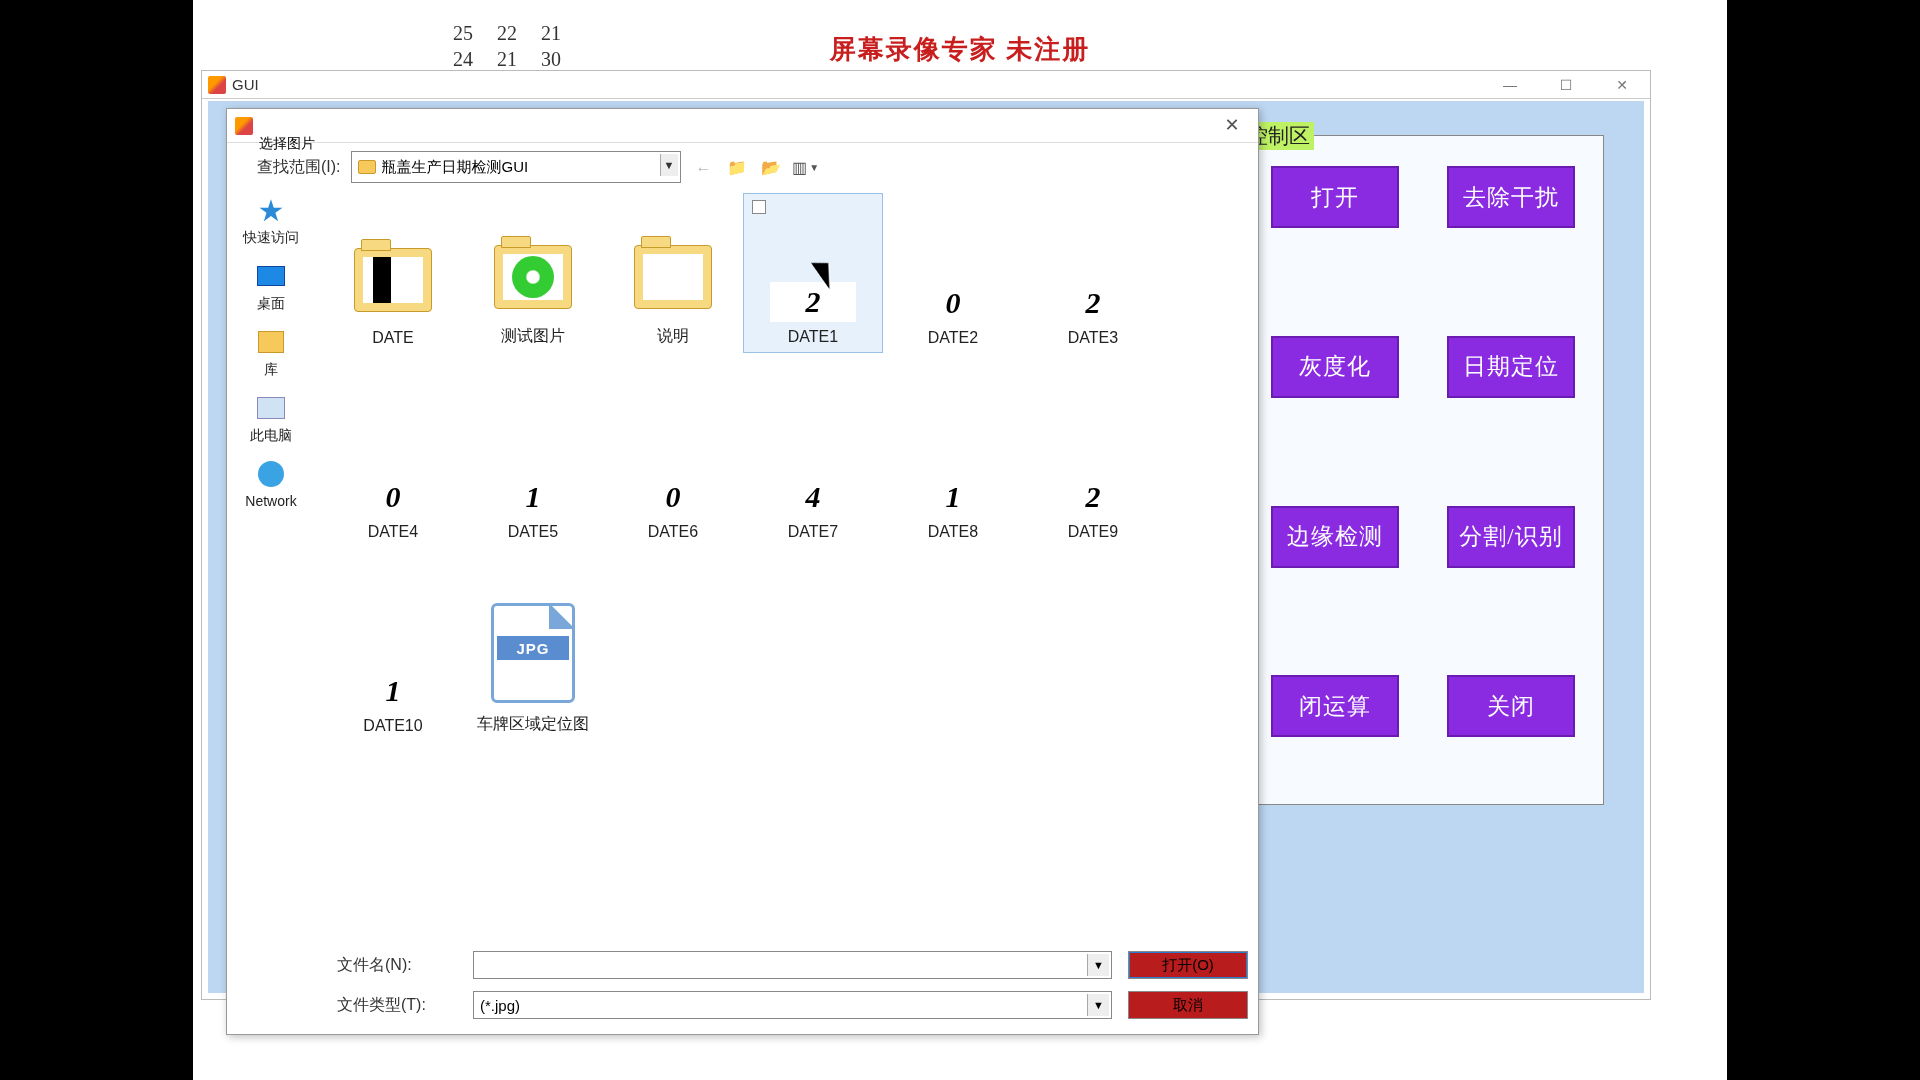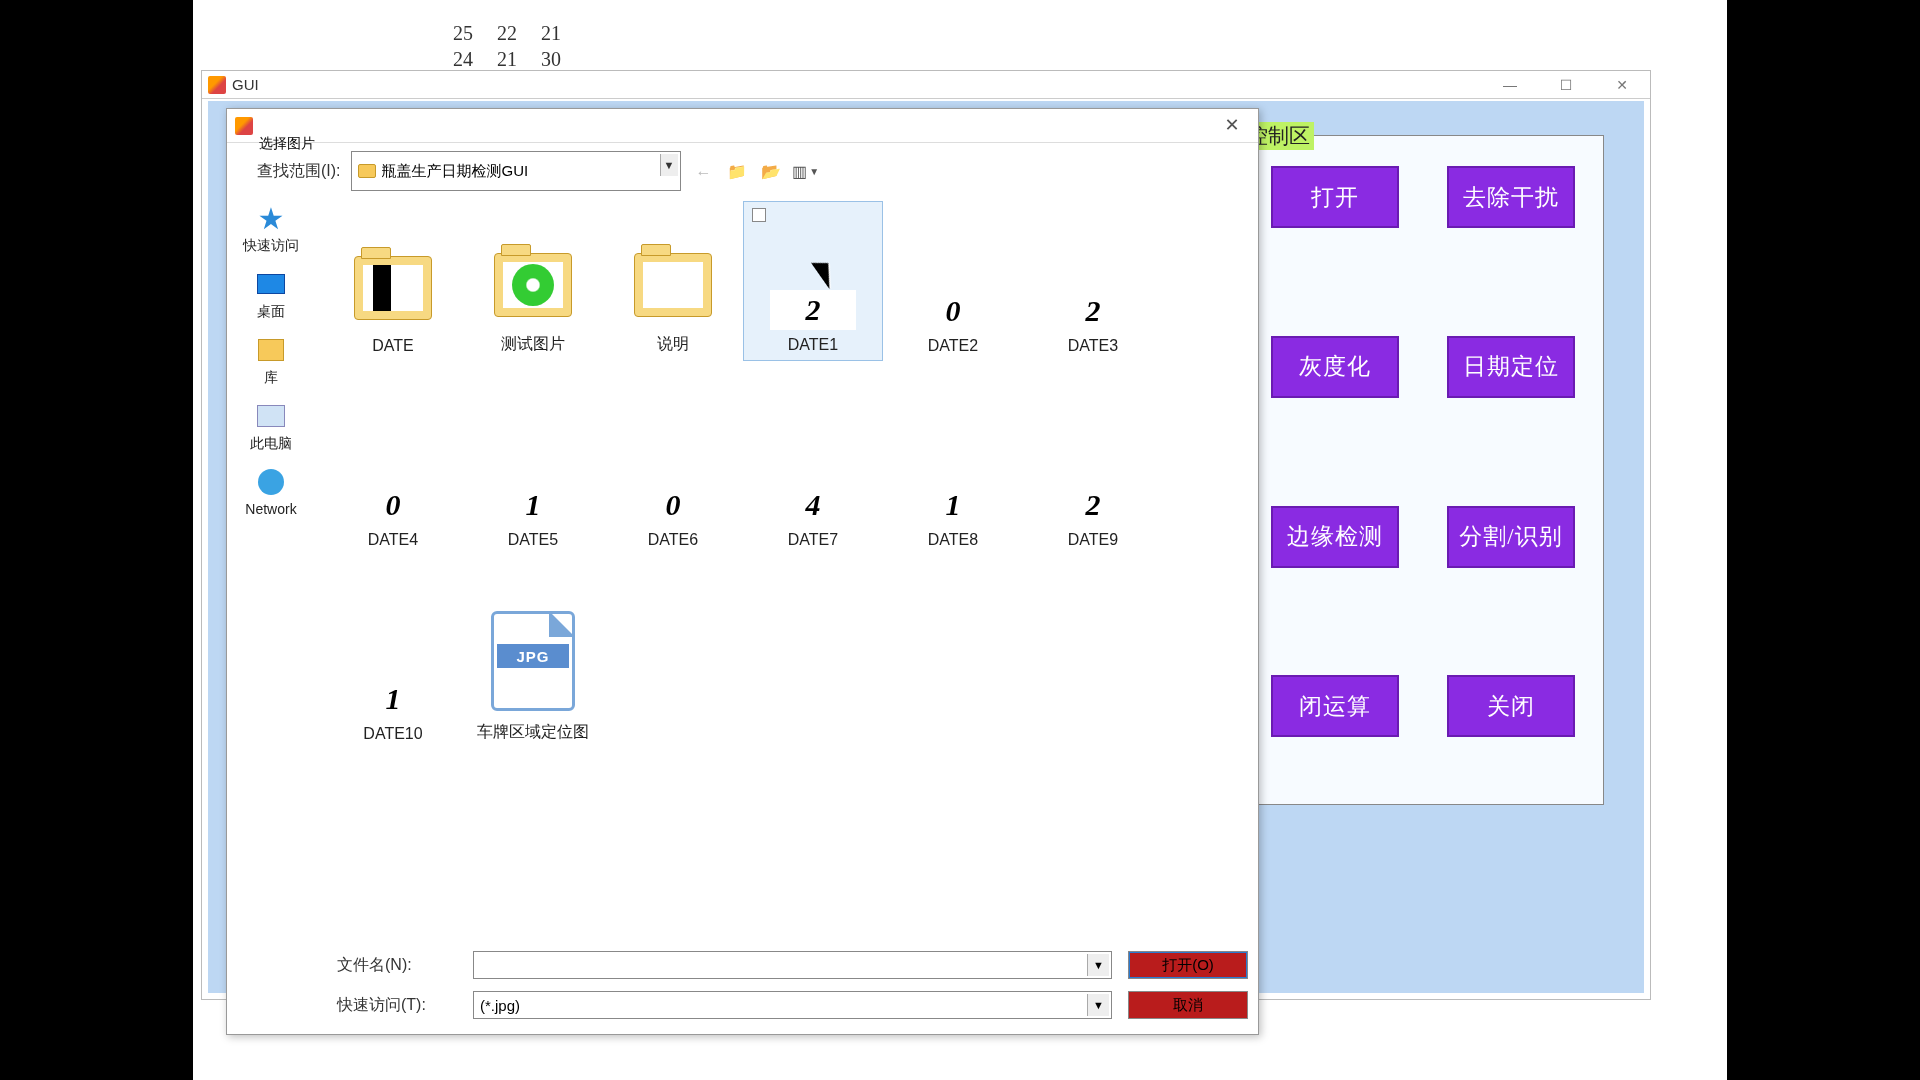--- a/index.html
+++ b/index.html
@@ -122,21 +122,21 @@
       width:44px; height:28px;
       display:flex; align-items:center; justify-content:center;
       font-size:18px; color:#555;
     }
     .fd-lookin {
       display:flex; align-items:center; gap:10px;
       padding: 8px 12px 6px 30px;
     }
     .fd-label { font-size:16px; color:#333; }
     .fd-combo {
-      flex:0 0 330px; height:40px; border:1px solid #888; background:#fff;
+      flex:0 0 330px; height:32px; border:1px solid #888; background:#fff;
       display:flex; align-items:center; padding:0 6px; gap:6px;
       position:relative;
     }
     .folder-mini {
       width:18px; height:14px; background:#f7c95a; border:1px solid #c79a2a; border-radius:2px;
     }
     .fd-combo-text { font-size:15px; flex:1; white-space:nowrap; overflow:hidden; }
     .fd-combo-arrow {
       width:18px; height:22px; background:#eee; border-left:1px solid #aaa;
       display:flex; align-items:center; justify-content:center; font-size:11px; color:#333;
@@ -222,20 +222,21 @@
     .dlg-btn.primary { box-shadow: inset 0 0 0 1px #2a7ad1; }
   </style>
 </head>
 <body>
 
 <div class="outer-white">
   <div class="bg-numbers">
     <div><span>25</span><span>22</span><span>21</span></div>
     <div><span>24</span><span>21</span><span>30</span></div>
   </div>
+  <div class="watermark">屏幕录像专家 未注册</div>
   <div class="fx">fx</div>
 </div>
 
 <div class="gui-window">
   <div class="gui-title">
     <div class="matlab-icon"></div>
     <div class="gui-title-text">GUI</div>
     <div class="win-btns">
       <div class="win-btn">—</div>
       <div class="win-btn">☐</div>
@@ -421,21 +422,21 @@
   </div>
 
   <div class="fd-bottom">
     <div class="fd-label">文件名(N):</div>
     <div class="txtfield">
       <span></span>
       <div class="combo-arrow">▼</div>
     </div>
     <div class="dlg-btn primary">打开(O)</div>
 
-    <div class="fd-label">快速访问(T):</div>
+    <div class="fd-label">文件类型(T):</div>
     <div class="txtfield">
       <span>(*.jpg)</span>
       <div class="combo-arrow">▼</div>
     </div>
     <div class="dlg-btn">取消</div>
   </div>
 </div>
 
 <div class="cursor-ptr" style="left: 819px; top: 256px;"></div>
 

